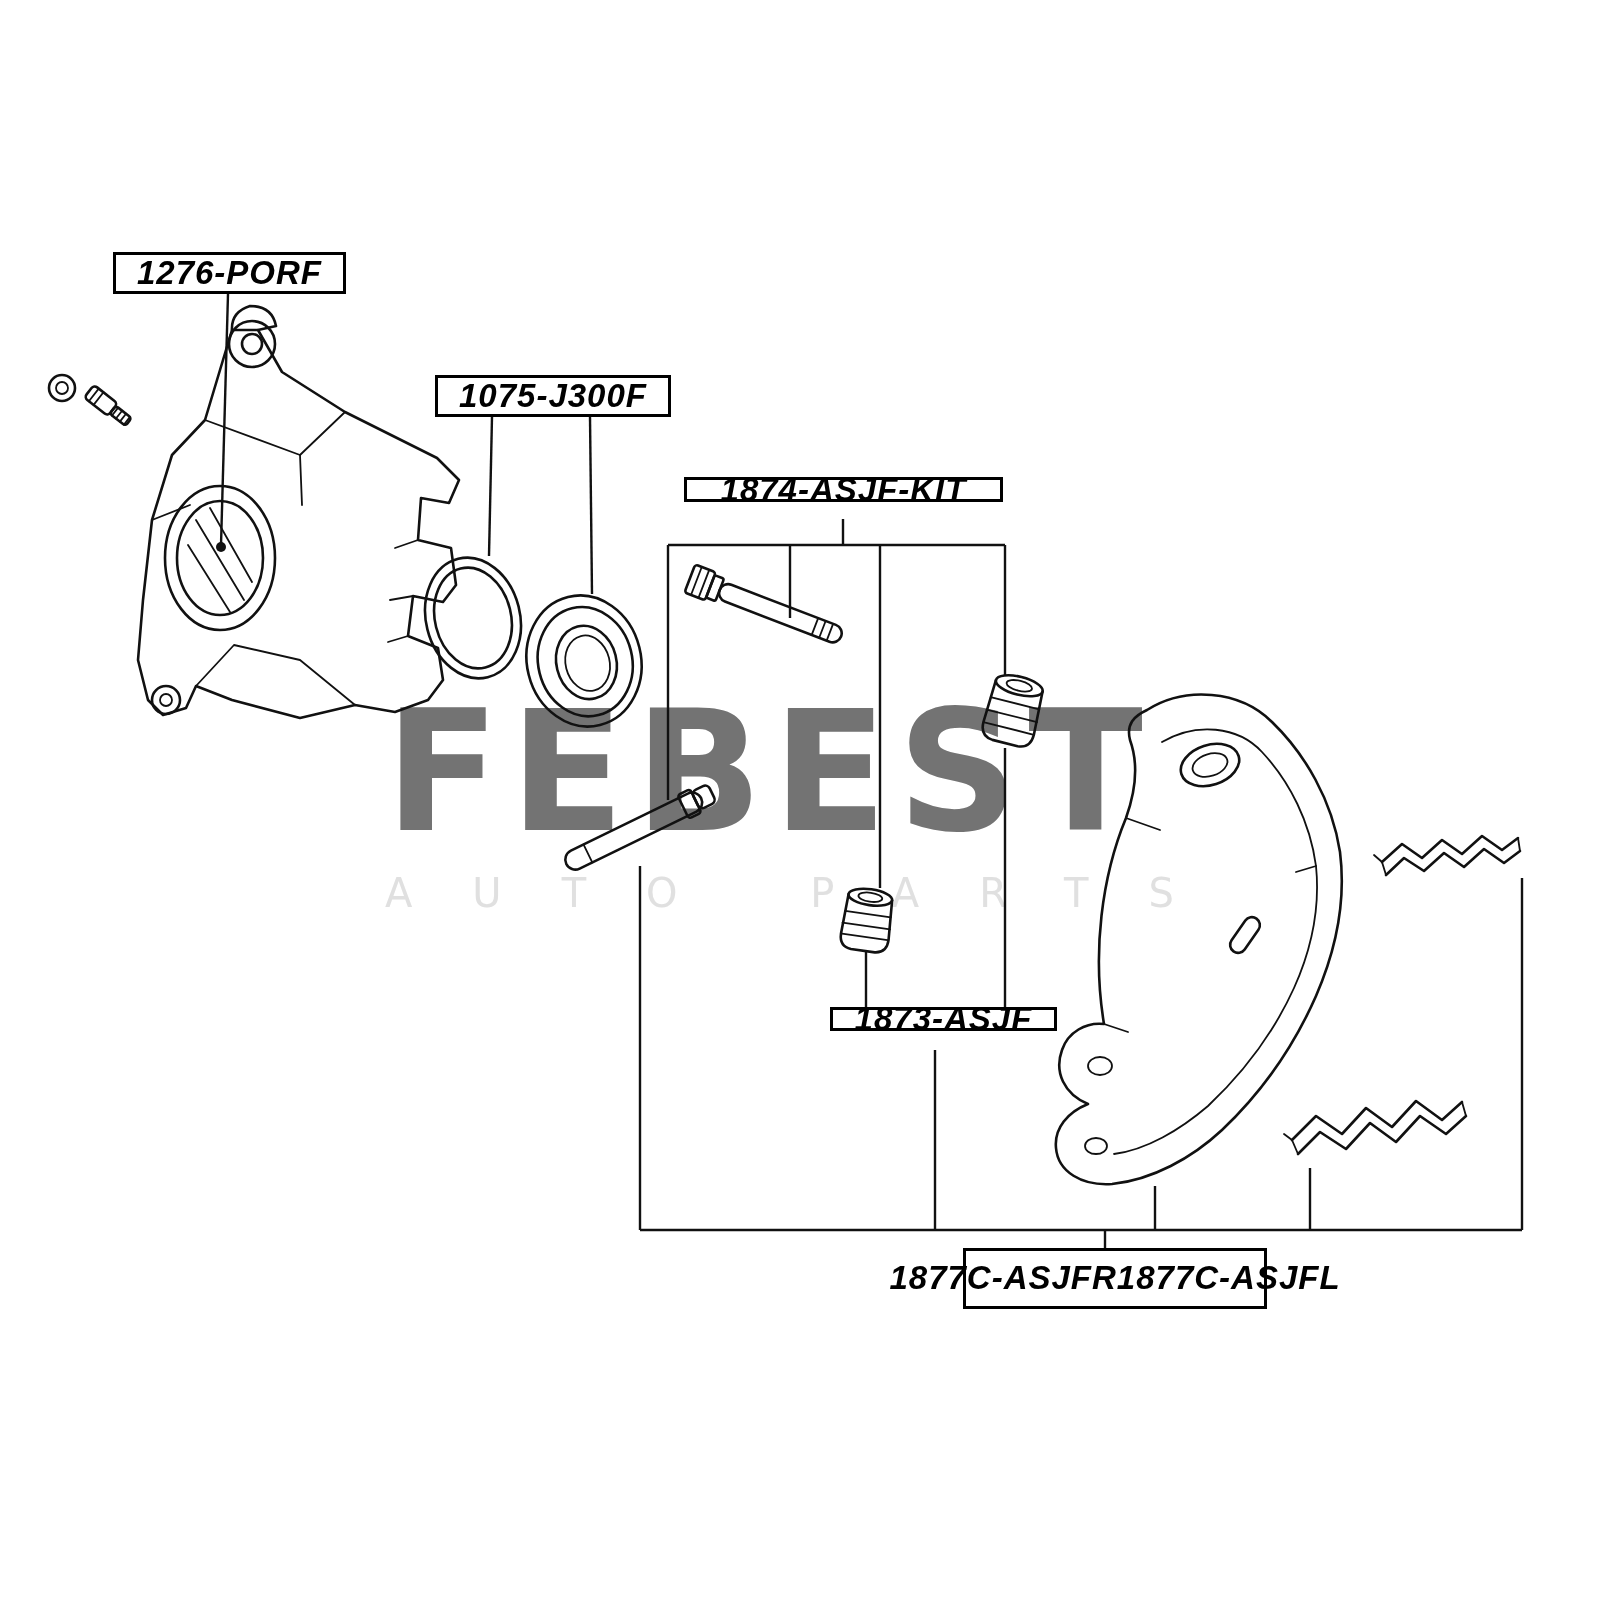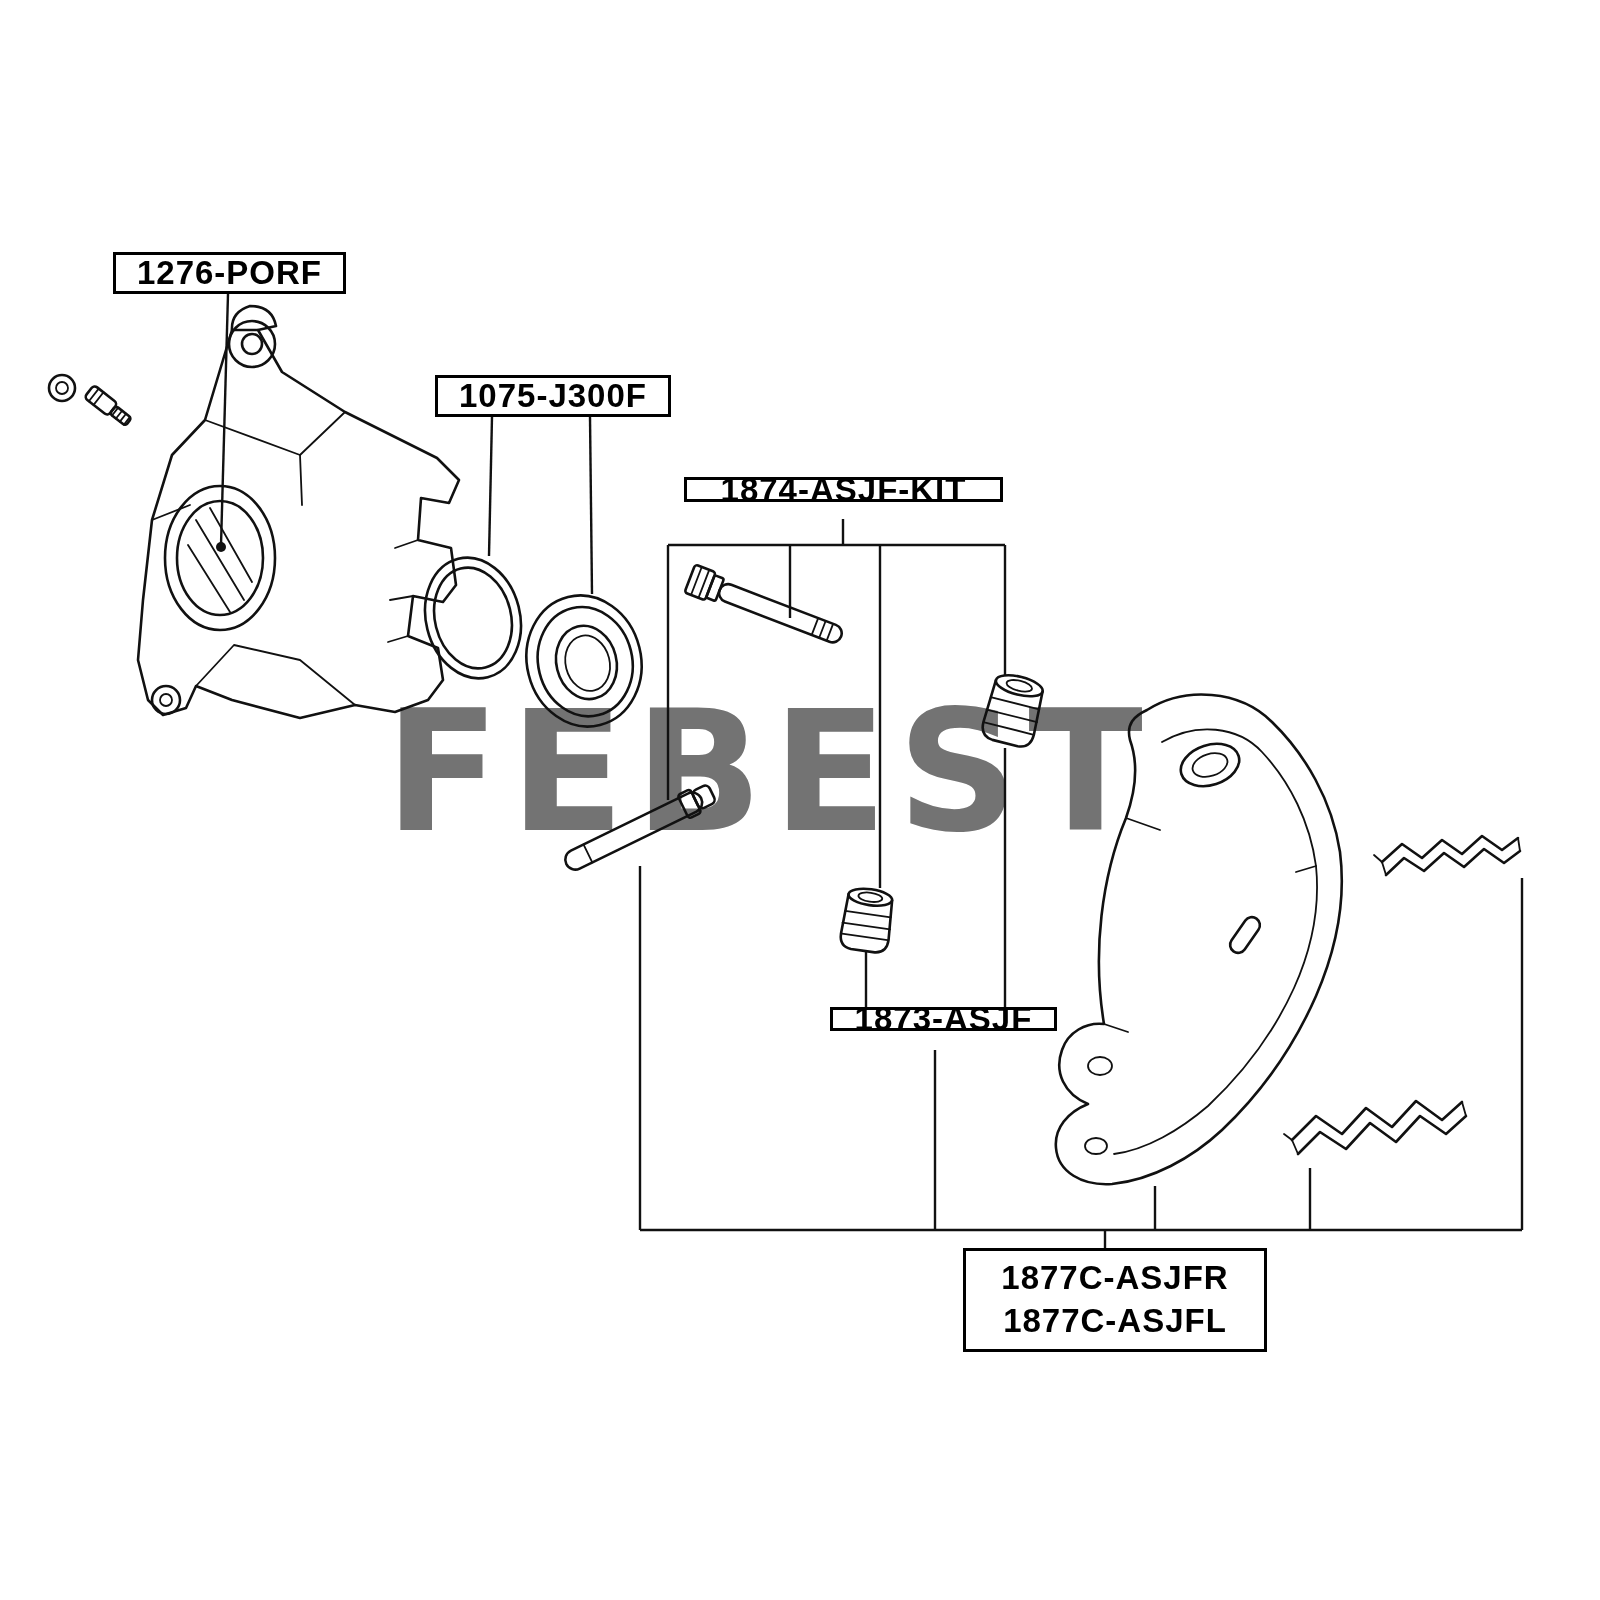--- a/index.html
+++ b/index.html
@@ -16,35 +16,36 @@
           white-space:nowrap;}
   
   svg.diagram{position:absolute;left:0;top:0;z-index:2;}
   .ln{stroke:#111111;stroke-width:2.6;fill:none;stroke-linecap:round;stroke-linejoin:round;}
   .ln-thin{stroke:#111111;stroke-width:1.8;fill:none;stroke-linecap:round;stroke-linejoin:round;}
   .leader{stroke:#111111;stroke-width:2.4;fill:none;}
   
   .plabel{position:absolute;z-index:3;border:3px solid #000;background:#fff;
           display:flex;align-items:center;justify-content:center;
           font-weight:bold;font-size:33px;letter-spacing:1px;color:#000;
-          box-sizing:border-box;white-space:nowrap;}
-  .plabel.two-line{flex-direction:column;line-height:1.3;padding:6px 14px;}
+          box-sizing:border-box;white-space:nowrap;font-style:italic;}
+  .plabel.two-line{line-height:1.3;padding:6px 14px;}
   #lbl-caliper {left:113px; top:252px; width:233px; height:42px;}
   #lbl-sealkit {left:435px; top:375px; width:236px; height:42px;}
   #lbl-pinkit  {left:684px; top:477px; width:319px; height:25px;}
   #lbl-boot    {left:830px; top:1007px;width:227px; height:24px;}
   #lbl-bracket {left:963px; top:1248px;width:304px;}
 </style>
 </head>
 <body>
 
 <div class="stage">
 
   <div class="watermark">
     <div class="wm-brand">FEBEST</div>
+    <div class="wm-sub">AUTO PARTS</div>
   </div>
 
   <svg class="diagram" width="1600" height="1600" viewBox="0 0 1600 1600">
 
     <g>
 
       <path class="leader" d="M228,294 L221,545"></path>
       <circle cx="221" cy="547" r="5" fill="#111"></circle>
 
       <path class="leader" d="M492,417 L489,556"></path>

